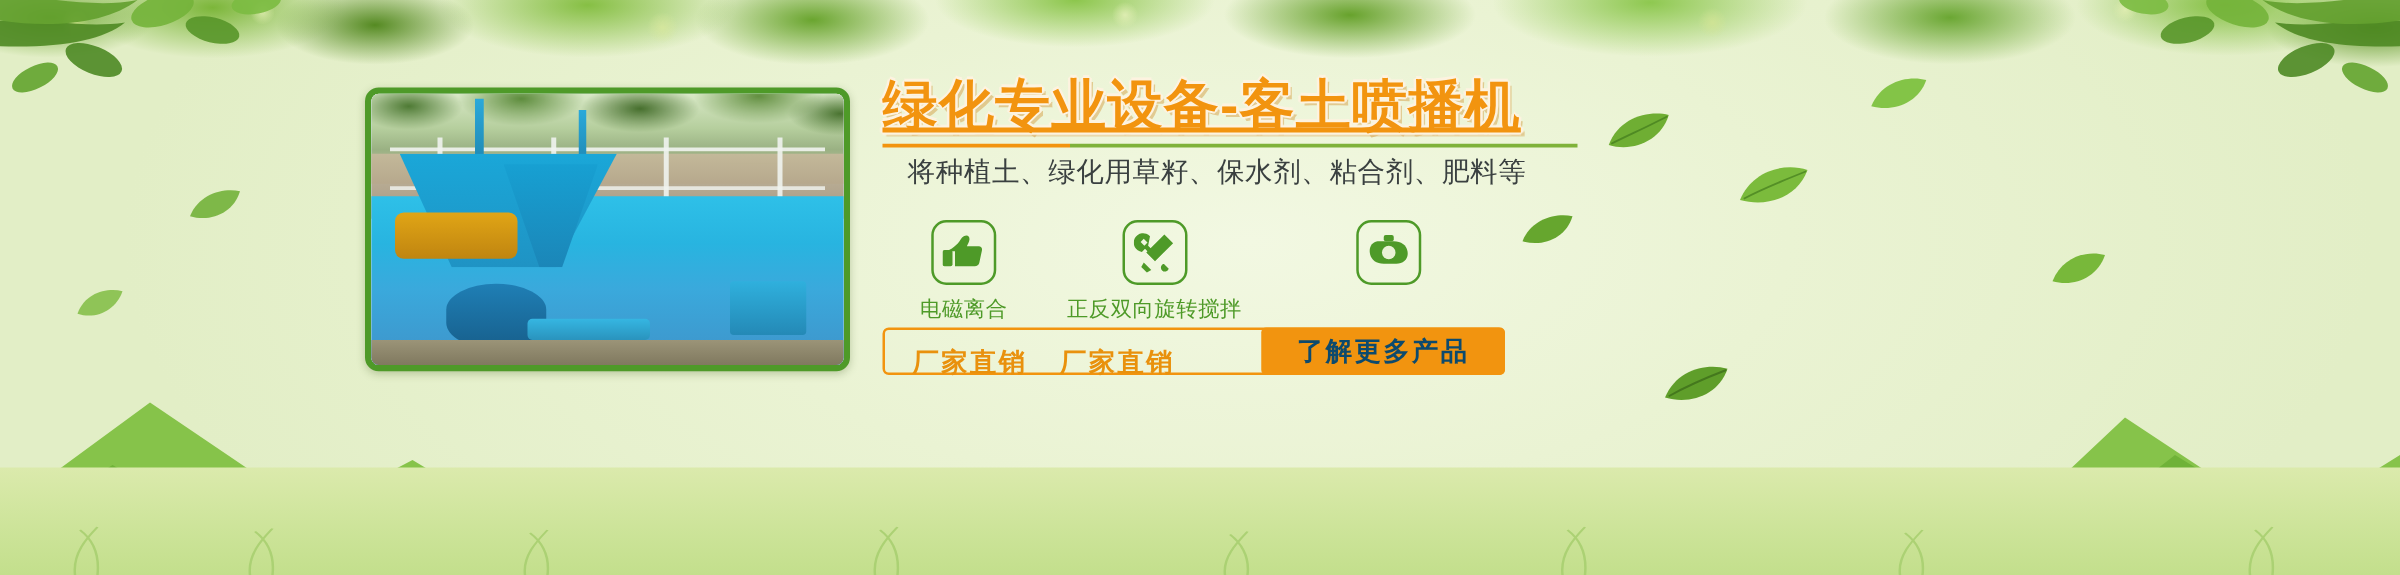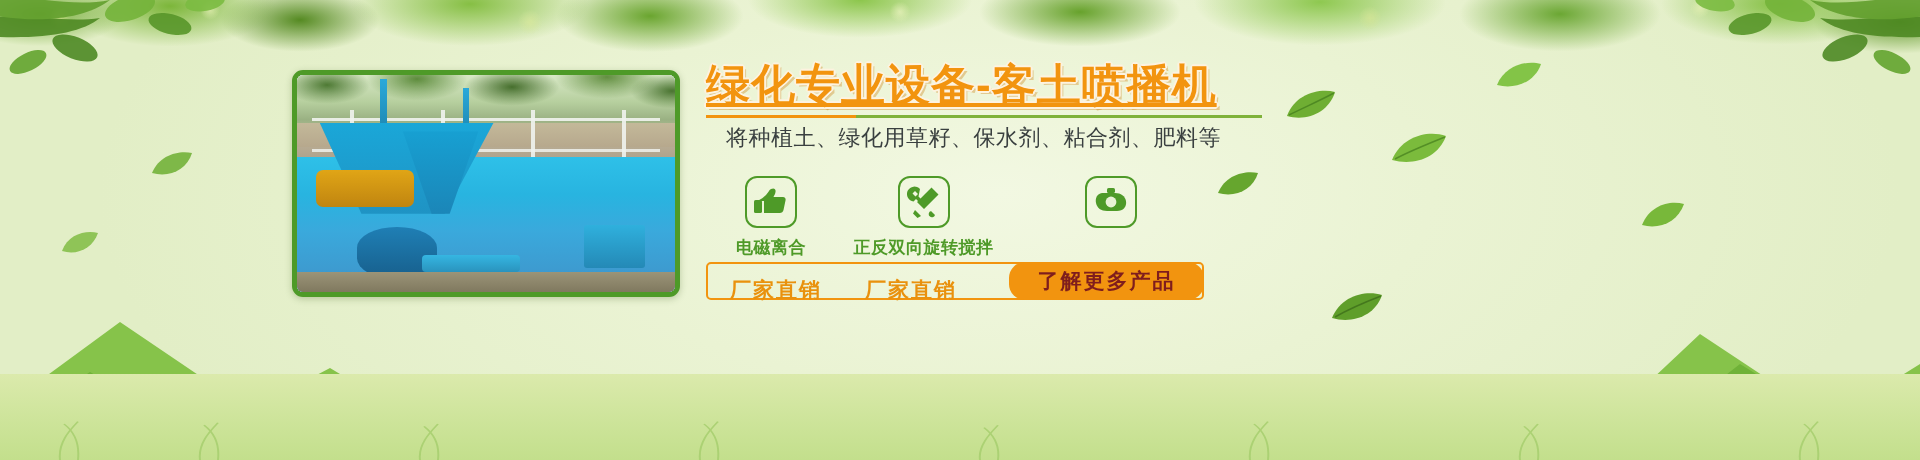--- a/index.html
+++ b/index.html
@@ -144,21 +144,21 @@
     margin-top:6px; width:556px; height:3px;
     background:linear-gradient(90deg,#f2940f 0%, #f2940f 27%, #7fb23a 27%, #7fb23a 100%);
   }
   .subtitle{
     margin-top:7px; font-size:22px; line-height:1.22; color:#3a4040; font-weight:400;
     letter-spacing:.5px; white-space:nowrap;margin-left:20px;
   }
 
   .features{
     position:absolute; left:706px; top:176px; width:640px;
-    display:flex; align-items:flex-start; gap:0;font-weight:bold;
+    display:flex; align-items:flex-start; gap:0;
   }
   .feature{ display:flex; flex-direction:column; align-items:center; }
   .f1{ width:130px; }
   .f2{ width:175px;text-align:right; }
   .f3{ width:200px; }
   .f-icon{
     width:52px; height:52px; border:2px solid #4e9a28; border-radius:12px;
     display:flex; align-items:center; justify-content:center; background:transparent;
   }
   .f-icon svg{ display:block; }
@@ -168,29 +168,29 @@
 
   
   .cta{
     position:absolute; left:706px; top:262px;
     width:498px; height:38px;
     border:2px solid #f2940f; border-radius:5px;
     display:flex; align-items:stretch;
     background:transparent;
   }
   .cta-texts{
-    flex:1; display:flex; align-items:center; gap:43px;
+    flex:1; display:flex; align-items:center; gap:26px;
     padding-left:22px;
     font-size:21px; font-weight:700; color:#e9910d; letter-spacing:2px;margin-top:18px;
   }
   .cta-btn{
     width:195px; margin:-2px -2px -2px 12px;
-    background:#f2940f; border-radius:16px;
+    background:#f2940f; border-radius:4px;
     display:flex; align-items:center; justify-content:center;
-    font-size:21px; font-weight:700; color:#7f1d1d; letter-spacing:2px;
+    font-size:21px; font-weight:700; color:#0c4a6e; letter-spacing:2px;
     cursor:pointer;
   }
 
   
   .leaf{ position:absolute; pointer-events:none; }
 </style>
 </head>
 <body>
 
 <div id="banner">

